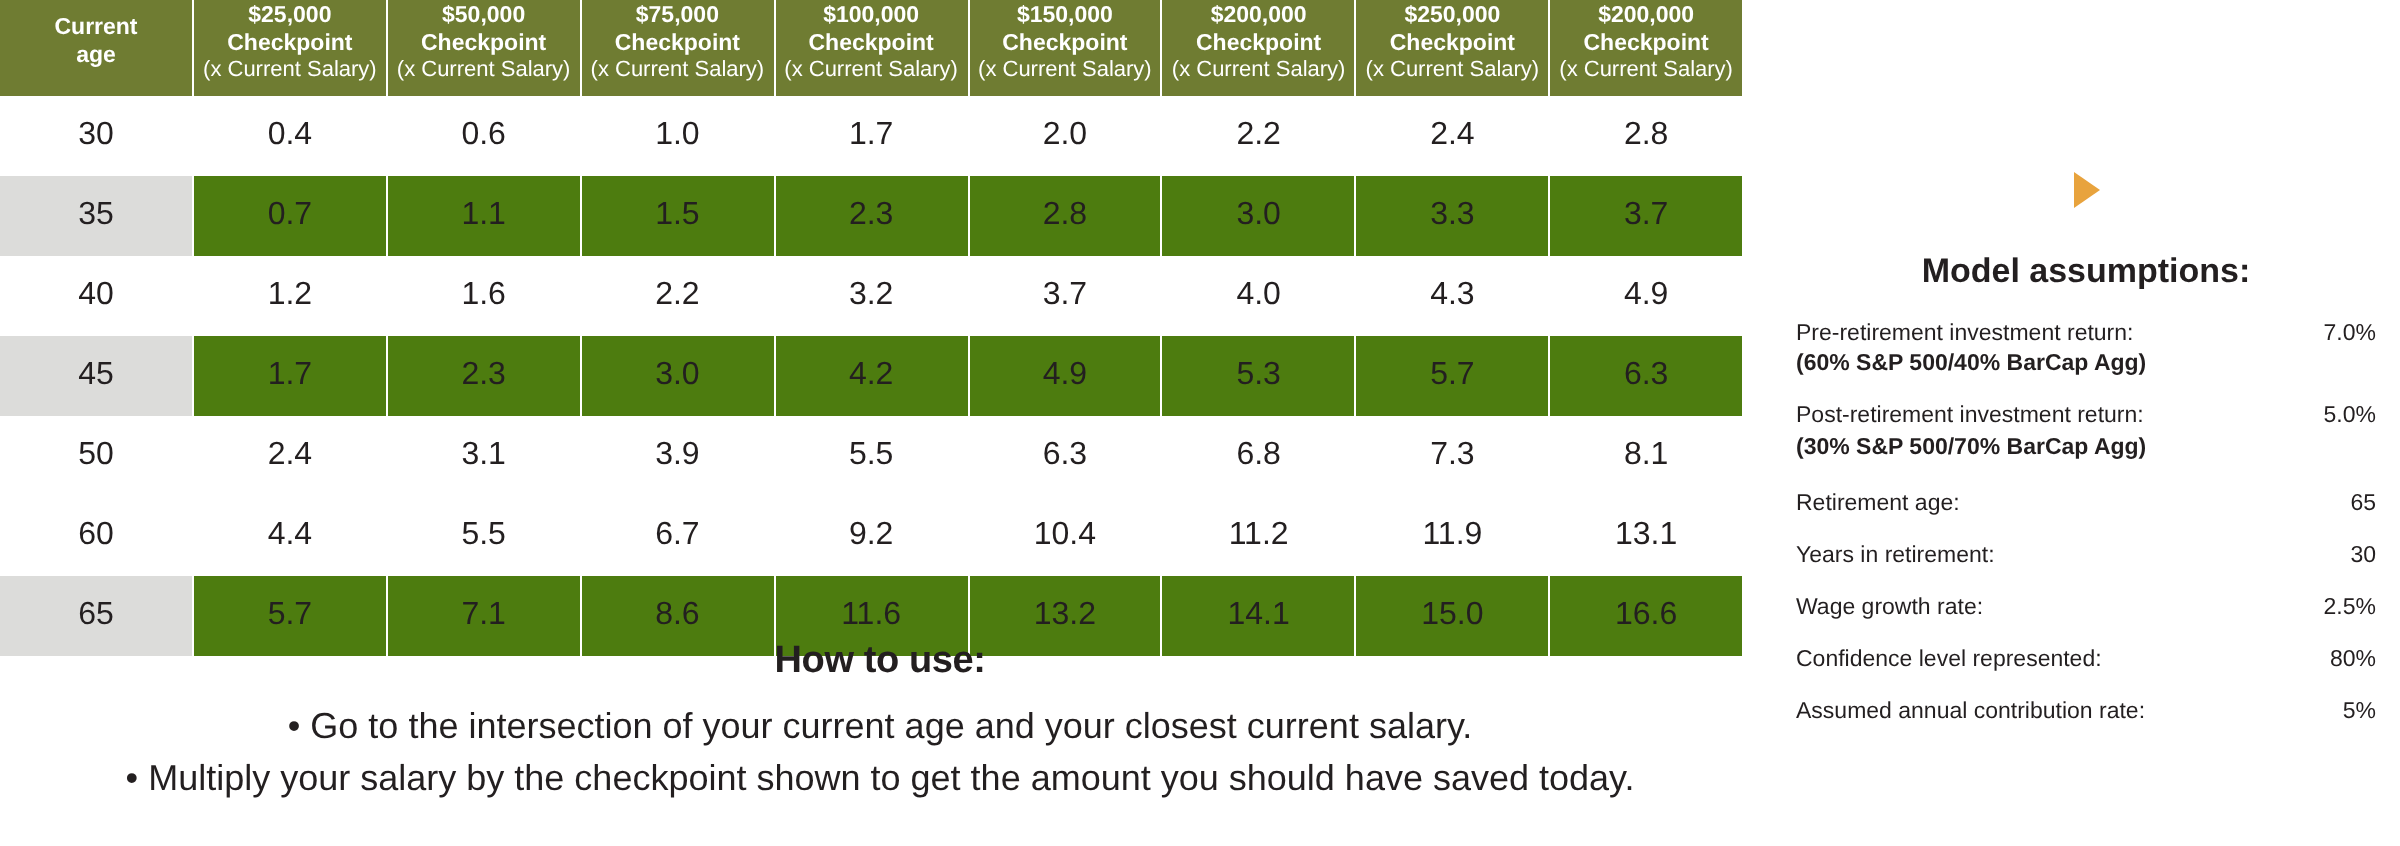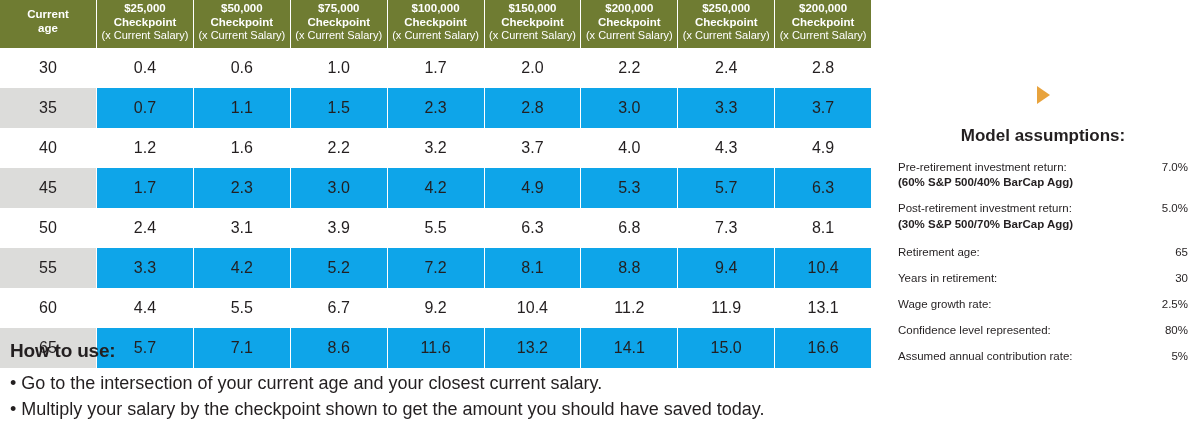--- a/index.html
+++ b/index.html
@@ -62,35 +62,36 @@
     font-weight: normal;
     font-size: 11px;
   }
   table.checkpoint-table td {
     font-size: 16px;
     height: 38px;
     color: #231f20;
     border-right: 1px solid #ffffff;
   }
   tr.row-odd td { background: #ffffff; }
-  tr.row-even td { background: #0ea5e9; }
+  tr.row-even td { background: #4d7c0f; }
   td.age-cell {
     width: 92px;
     background: #f1f1f0;
   }
   tr.row-even td.age-cell { background: #dcdcda; }
   td.last-col { border-right: none; }
   th.last-col { border-right: none; }
 
   
   #howto {
     position: absolute;
     left: 10px;
-    top: 340px;
+    top: 320px;
     width: 860px;
+    text-align: center;
   }
   #howto .howto-title {
     font-size: 19px;
     font-weight: bold;
     margin: 0 0 8px 0;
     letter-spacing: -0.2px;
   }
   #howto .howto-line {
     font-size: 18px;
     line-height: 1.45;
@@ -244,31 +245,20 @@
         <td class="age-cell">50</td>
         <td>2.4</td>
         <td>3.1</td>
         <td>3.9</td>
         <td>5.5</td>
         <td>6.3</td>
         <td>6.8</td>
         <td>7.3</td>
         <td class="last-col">8.1</td>
       </tr>
-      <tr class="row-even">
-        <td class="age-cell">55</td>
-        <td>3.3</td>
-        <td>4.2</td>
-        <td>5.2</td>
-        <td>7.2</td>
-        <td>8.1</td>
-        <td>8.8</td>
-        <td>9.4</td>
-        <td class="last-col">10.4</td>
-      </tr>
       <tr class="row-odd">
         <td class="age-cell">60</td>
         <td>4.4</td>
         <td>5.5</td>
         <td>6.7</td>
         <td>9.2</td>
         <td>10.4</td>
         <td>11.2</td>
         <td>11.9</td>
         <td class="last-col">13.1</td>

